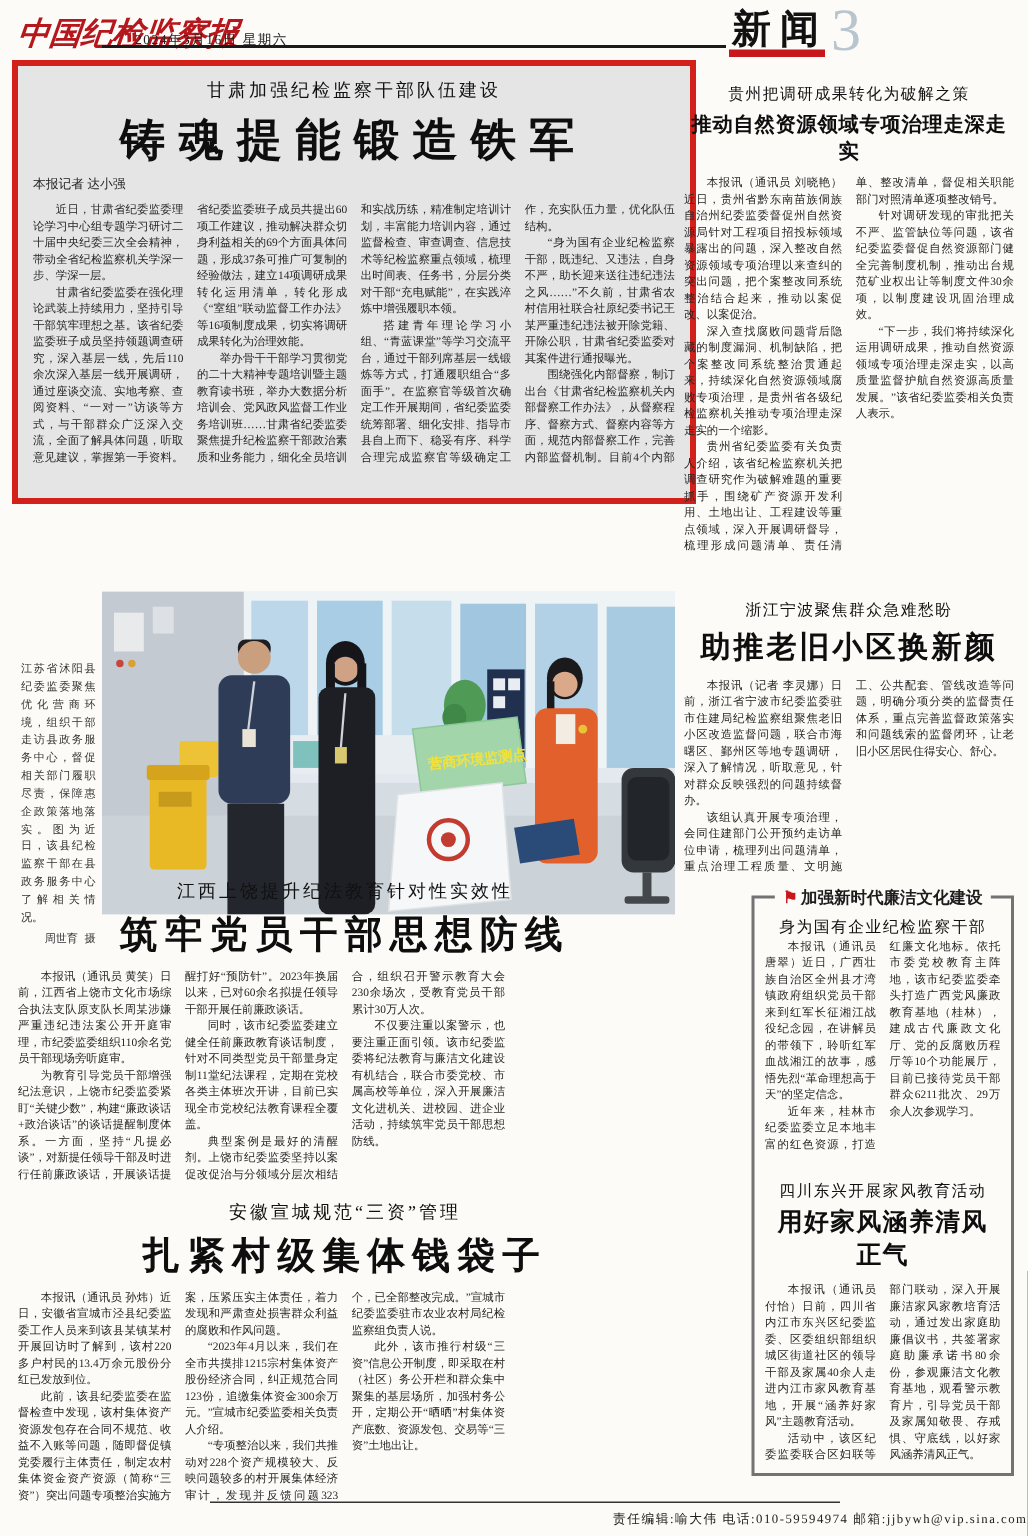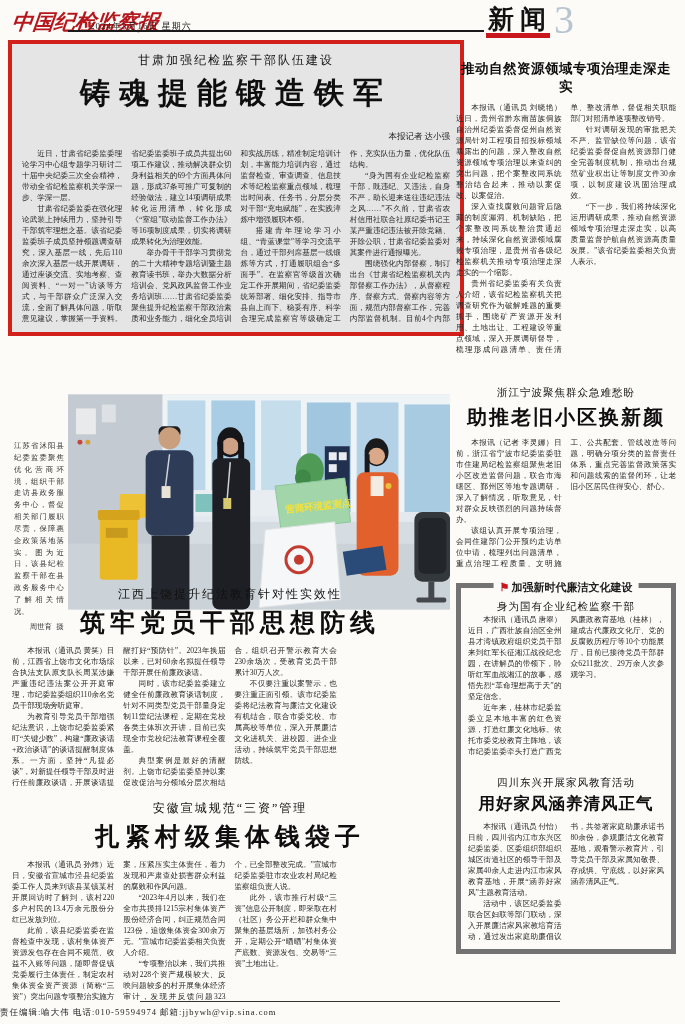--- a/index.html
+++ b/index.html
@@ -11,21 +11,21 @@
   .issue-date{position:absolute;left:90px;top:20px;font-size:9px;color:#222;letter-spacing:1px;}
   .top-rule{position:absolute;left:68px;top:30px;width:416px;height:2px;background:#1a1a1a;}
   .section-title{position:absolute;left:488px;top:2px;width:70px;font-size:26px;font-weight:bold;
         letter-spacing:6px;color:#111;}
   .section-underline{position:absolute;left:486px;top:33px;width:64px;height:5px;background:#c8161d;}
   .page-number{position:absolute;left:554px;top:-4px;font-size:40px;color:#b9c5ce;
         font-family:"Liberation Serif",serif;}
   
   .kicker{text-align:center;font-size:12px;letter-spacing:2px;color:#111;}
   .kicker.small{font-size:10.5px;letter-spacing:1px;}
-  .byline{text-align:right;font-size:8.5px;color:#222;margin:17px 0 5px;}
+  .byline{text-align:left;font-size:8.5px;color:#222;margin:3px 0 5px;}
   .body{font-size:7.6px;line-height:1.45;text-align:justify;color:#262626;column-fill:auto;overflow:hidden;}
   .body p{margin:0;text-indent:2em;}
   .cols4{column-count:4;column-gap:9px;}
   .cols2{column-count:2;column-gap:9px;}
   h1,h2{margin:0;font-weight:bold;color:#0e0e0e;font-family:"Liberation Serif","DejaVu Serif",serif;}
   
   .lead-box{position:absolute;left:8px;top:40px;width:428px;height:274px;border:4px solid #d2201b;
         padding:8px 10px 6px;background:#e5e5e5;}
   .lead-box h1{text-align:center;font-size:30px;letter-spacing:9px;margin:4px 0 2px;}
   .lead-body{height:182px;margin-top:3px;}
@@ -41,32 +41,32 @@
   #anhui{top:800px;}
   .article-left h2{text-align:center;font-size:25px;letter-spacing:5px;margin:3px 0 6px;}
   .article-left .body{height:146px;}
   
   .right-col{position:absolute;left:456px;top:56px;width:220px;}
   .right-col h2.h-md{text-align:center;font-size:13.5px;letter-spacing:0.5px;margin:4px 0 6px;}
   .right-col h2.h-lg{text-align:center;font-size:20px;letter-spacing:2px;margin:4px 0 6px;}
   #guizhou .body{height:272px;}
   #ningbo{margin-top:12px;}
   #ningbo .body{height:132px;}
-  .culture-box{margin-top:14px;border:5px solid #737373;padding:12px 7px 6px;position:relative;}
+  .culture-box{margin-top:14px;border:2px solid #737373;padding:12px 7px 6px;position:relative;margin-left:45px;}
   .culture-label{position:absolute;top:-8px;left:50%;transform:translateX(-50%);
         background:#fcfbf8;padding:0 6px;font-size:11px;font-weight:bold;white-space:nowrap;}
   .flag-icon{color:#c8161d;font-size:11px;margin-right:2px;}
   .culture-box h2.h-cn1{text-align:center;font-size:19px;letter-spacing:3px;margin:3px 0 6px;}
   .culture-box h2.h-cn2{text-align:center;font-size:16.5px;letter-spacing:1px;margin:3px 0 6px;}
   #guangxi .body{height:150px;}
   #sichuan{margin-top:12px;}
   #sichuan .body{height:122px;}
   
   .footer-rule{position:absolute;left:140px;top:1001px;width:420px;height:1px;background:#333;}
-  .footer-text{position:absolute;left:0;top:1007px;width:685px;text-align:left;font-size:8.5px;
+  .footer-text{position:absolute;left:0;top:1007px;width:685px;text-align:right;font-size:8.5px;
         letter-spacing:1px;color:#222;}
 </style>
 </head>
 <body>
 
 <div class="page">
 
   <div class="logo">中国纪检监察报</div>
   <div class="issue-date">2024年3月16日  星期六</div>
   <div class="top-rule"></div>
@@ -189,20 +189,21 @@
         <p>此前，该县纪委监委在监督检查中发现，该村集体资产资源发包存在合同不规范、收益不入账等问题，随即督促镇党委履行主体责任，制定农村集体资金资产资源（简称“三资”）突出问题专项整治实施方案，压紧压实主体责任，着力发现和严肃查处损害群众利益的腐败和作风问题。</p>
         <p>“2023年4月以来，我们在全市共摸排1215宗村集体资产股份经济合同，纠正规范合同123份，追缴集体资金300余万元。”宣城市纪委监委相关负责人介绍。</p>
         <p>“专项整治以来，我们共推动对228个资产规模较大、反映问题较多的村开展集体经济审计，发现并反馈问题323个，已全部整改完成。”宣城市纪委监委驻市农业农村局纪检监察组负责人说。</p>
         <p>此外，该市推行村级“三资”信息公开制度，即采取在村（社区）务公开栏和群众集中聚集的基层场所，加强村务公开，定期公开“晒晒”村集体资产底数、资源发包、交易等“三资”土地出让。</p>
       </div>
   </section>
 
   <div class="right-col">
 
     <section id="guizhou">
+      <div class="kicker small">贵州把调研成果转化为破解之策</div>
       <h2 class="h-md">推动自然资源领域专项治理走深走实</h2>
       <div class="body cols2">
           <p>本报讯（通讯员 刘晓艳）近日，贵州省黔东南苗族侗族自治州纪委监委督促州自然资源局针对工程项目招投标领域暴露出的问题，深入整改自然资源领域专项治理以来查纠的突出问题，把个案整改同系统整治结合起来，推动以案促改、以案促治。</p>
           <p>深入查找腐败问题背后隐藏的制度漏洞、机制缺陷，把个案整改同系统整治贯通起来，持续深化自然资源领域腐败专项治理，是贵州省各级纪检监察机关推动专项治理走深走实的一个缩影。</p>
           <p>贵州省纪委监委有关负责人介绍，该省纪检监察机关把调查研究作为破解难题的重要抓手，围绕矿产资源开发利用、土地出让、工程建设等重点领域，深入开展调研督导，梳理形成问题清单、责任清单、整改清单，督促相关职能部门对照清单逐项整改销号。</p>
           <p>针对调研发现的审批把关不严、监管缺位等问题，该省纪委监委督促自然资源部门健全完善制度机制，推动出台规范矿业权出让等制度文件30余项，以制度建设巩固治理成效。</p>
           <p>“下一步，我们将持续深化运用调研成果，推动自然资源领域专项治理走深走实，以高质量监督护航自然资源高质量发展。”该省纪委监委相关负责人表示。</p>
         </div>
     </section>
 

